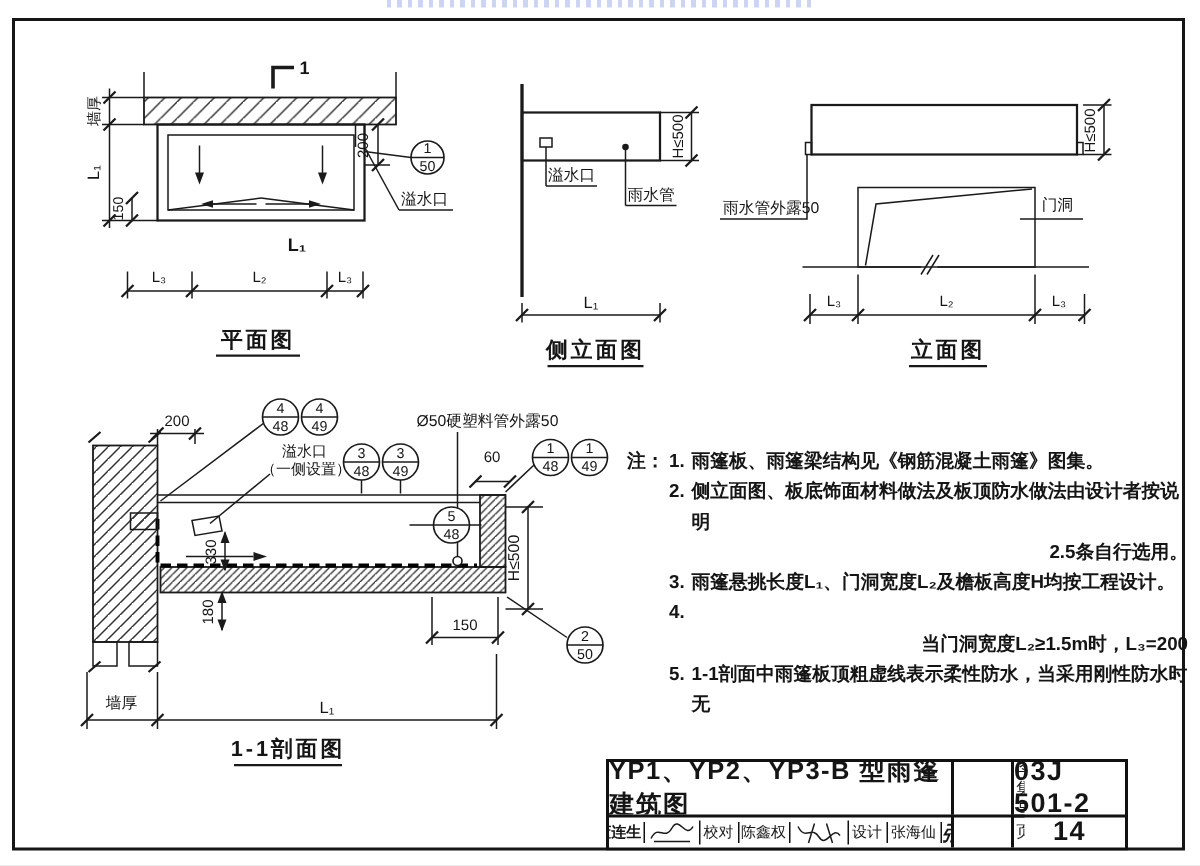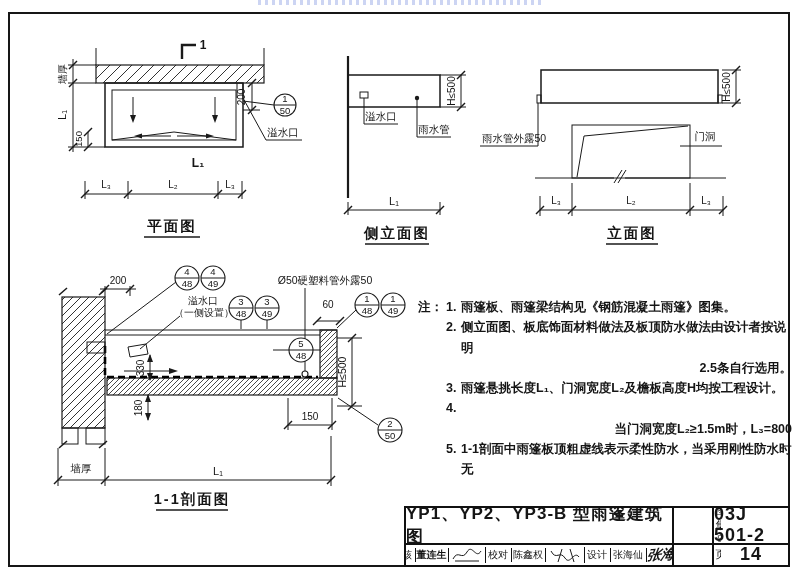--- a/index.html
+++ b/index.html
@@ -24,21 +24,21 @@
   .ttl{font-size:14.5px;font-weight:bold;letter-spacing:2px;}
   
   .notes{position:absolute;left:418px;top:297px;width:374px;display:flex;
          font-size:12.5px;line-height:1.62;font-weight:bold;}
   .notes-label{flex:0 0 28px;}
   .note .nl1{display:flex;}
   .nnum{flex:0 0 15px;}
   .nl2{padding-left:15px;text-align:right;}
   .nl2:empty{display:none;}
   
-  .tb{position:absolute;left:404px;top:506px;width:386px;height:61px;background:#fff;
+  .tb{position:absolute;left:404px;top:506px;width:348px;height:61px;background:#fff;
       border:2.5px solid #111;box-sizing:border-box;display:grid;
       grid-template-columns:1fr 40px 76px;grid-template-rows:1.55fr 1fr;}
   .tb>div{border-left:2px solid #111;border-top:2px solid #111;box-sizing:border-box;
       display:flex;align-items:center;justify-content:center;overflow:hidden;}
   .tb>div:nth-child(1),.tb>div:nth-child(2),.tb>div:nth-child(3){border-top:none;}
   .tb>div:nth-child(1),.tb>div:nth-child(4){border-left:none;}
   .tb-title{font-size:17px;font-weight:bold;letter-spacing:1px;}
   .tb-lab{font-size:11px;padding-left:47px;}
   .tb-val{font-size:18px;font-weight:bold;letter-spacing:1px;}
   .sigs{display:flex;width:100%;height:100%;}
@@ -419,21 +419,21 @@
         <div class="nl1">
             <span class="nnum">3.</span>
             <span class="ntext">雨篷悬挑长度L₁、门洞宽度L₂及檐板高度H均按工程设计。</span>
           </div>
 
       </div>
       <div class="note">
         <div class="nl1">
             <span class="nnum">4.</span>
           </div>
-        <div class="nl2">当门洞宽度L₂≥1.5m时，L₃=800</div>
+        <div class="nl2">当门洞宽度L₂≥1.5m时，L₃=200</div>
       </div>
       <div class="note">
         <div class="nl1">
             <span class="nnum">5.</span>
             <span class="ntext">1-1剖面中雨篷板顶粗虚线表示柔性防水，当采用刚性防水时无</span>
           </div>
       </div>
     </div>
   </div>
 

